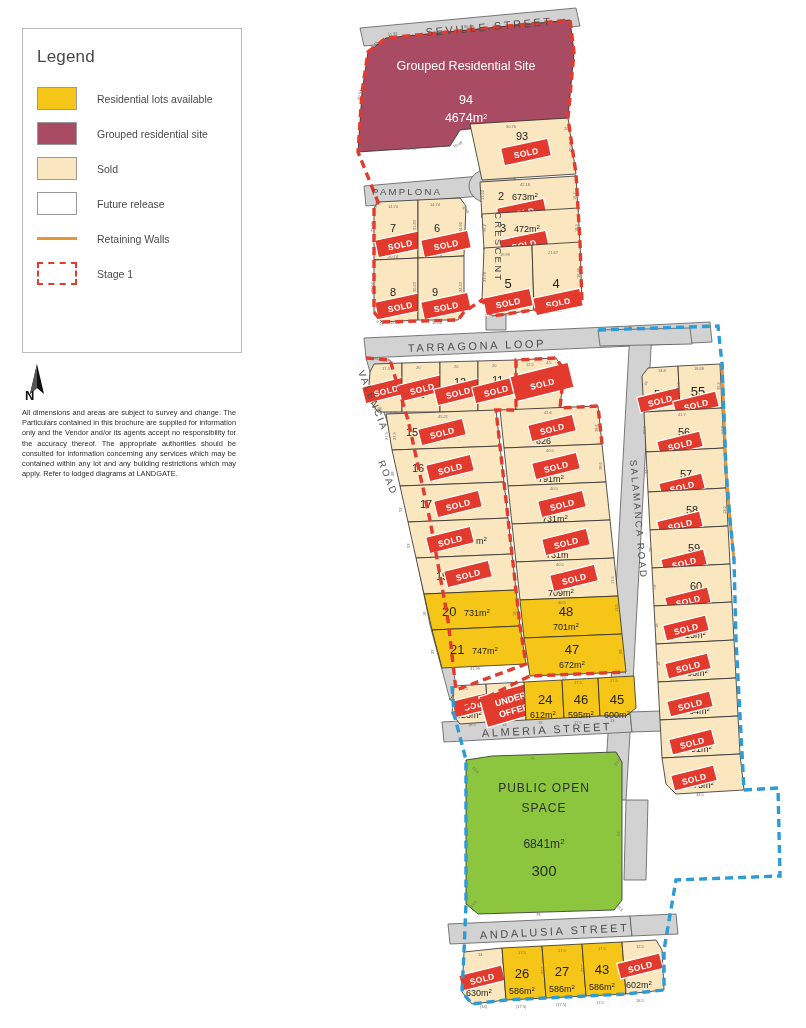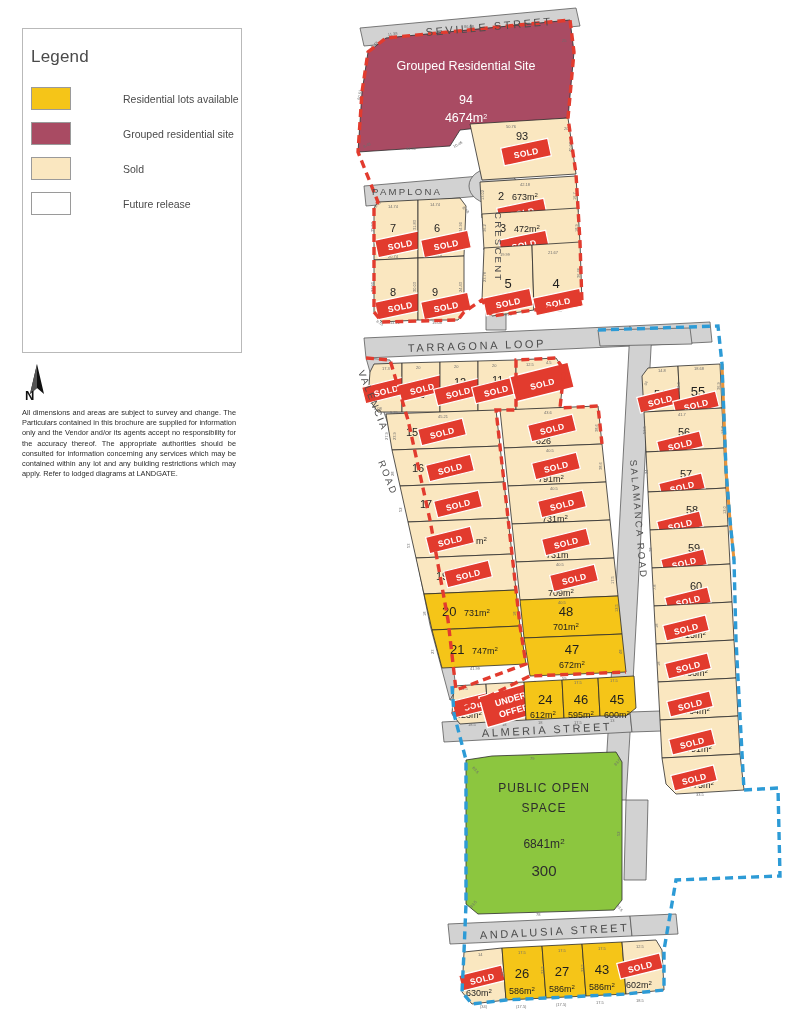--- a/index.html
+++ b/index.html
@@ -1,23 +1,23 @@
 <!DOCTYPE html>
 <html><head>
 <meta charset="utf-8">
 <style>
   html,body{margin:0;padding:0;background:#ffffff;}
   body{width:806px;height:1028px;position:relative;overflow:hidden;
        font-family:"Liberation Sans", sans-serif;color:#3a3a3a;}
 
   
   #legend-panel{position:absolute;left:22px;top:28px;width:220px;height:325px;
-      border:1px solid #b9b9b9;background:#fff;box-sizing:border-box;padding:14px 4px;}
+      border:1px solid #b9b9b9;background:#fff;box-sizing:border-box;padding:14px 10px;}
   #legend-title{font-size:17px;color:#4a4a4a;letter-spacing:.2px;margin:4px 0 14px 4px;font-weight:400;}
-  .legend-row{display:flex;align-items:center;height:35px;gap:32px;}
+  .legend-row{display:flex;align-items:center;height:35px;}
   .swatch{width:40px;height:23px;box-sizing:border-box;margin-left:4px;flex:0 0 auto;}
   .legend-label{font-size:10.5px;color:#4a4a4a;margin-left:20px;white-space:nowrap;}
   .sw-line{width:40px;height:23px;display:flex;align-items:center;margin-left:4px;flex:0 0 auto;}
   .sw-line i{display:block;width:40px;height:2.5px;}
   .sw-dash{width:40px;height:23px;box-sizing:border-box;margin-left:4px;flex:0 0 auto;}
 
   
   #north-arrow{position:absolute;left:22px;top:363px;width:30px;height:34px;}
   #north-letter{position:absolute;left:25px;top:388px;font-size:13px;font-weight:700;color:#111;}
   #disclaimer{position:absolute;left:22px;top:408px;width:214px;font-size:7.4px;line-height:10.2px;
@@ -53,20 +53,30 @@
         <div class="legend-label">Grouped residential site</div>
       </div>
       <div class="legend-row">
         <div class="swatch" style="background: rgb(250, 231, 192); border: 1px solid rgb(154, 154, 154);"></div>
         <div class="legend-label">Sold</div>
       </div>
       <div class="legend-row">
         <div class="swatch" style="background: rgb(255, 255, 255); border: 1px solid rgb(154, 154, 154);"></div>
         <div class="legend-label">Future release</div>
       </div>
+      <div class="legend-row">
+        <div class="sw-line">
+          <i style="background: rgb(232, 148, 58);"></i>
+        </div>
+        <div class="legend-label">Retaining Walls</div>
+      </div>
+      <div class="legend-row">
+        <div class="sw-dash" style="border: 2.5px dashed rgb(226, 59, 46);"></div>
+        <div class="legend-label">Stage 1</div>
+      </div>
     </div>
 </div>
 
 <svg id="north-arrow" viewBox="0 0 30 34">
   <polygon points="15,1 22,31 15,25 8,31" fill="#111"></polygon>
   <polygon points="15,1 15,25 8,31" fill="#555"></polygon>
 </svg>
 <div id="north-letter">N</div>
 
 <div id="disclaimer">All dimensions and areas are subject to survey and change. The Particulars contained in this brochure are supplied for information only and the Vendor and/or its agents accept no responsibility for the accuracy thereof. The appropriate authorities should be consulted for information concerning any services which may be contained within any lot and any building restrictions which may apply. Refer to lodged diagrams at LANDGATE.</div>

